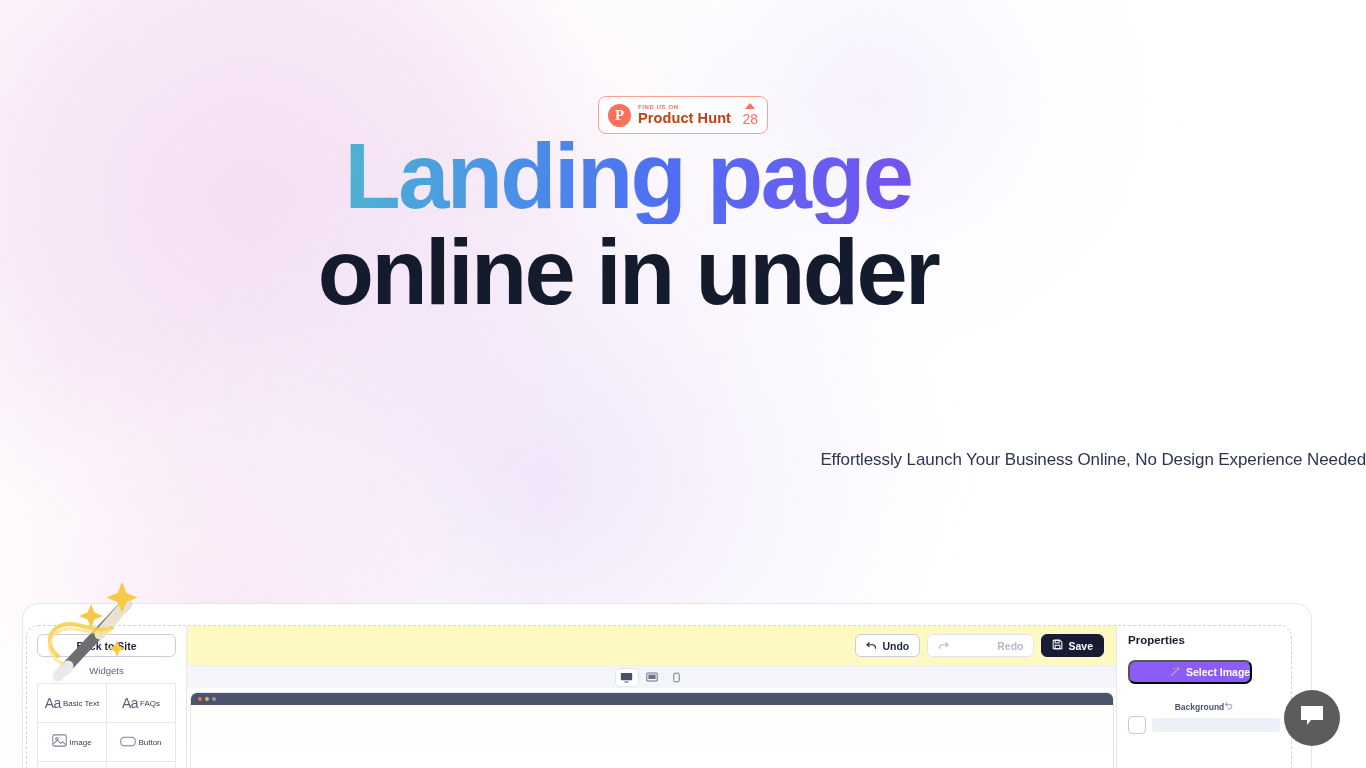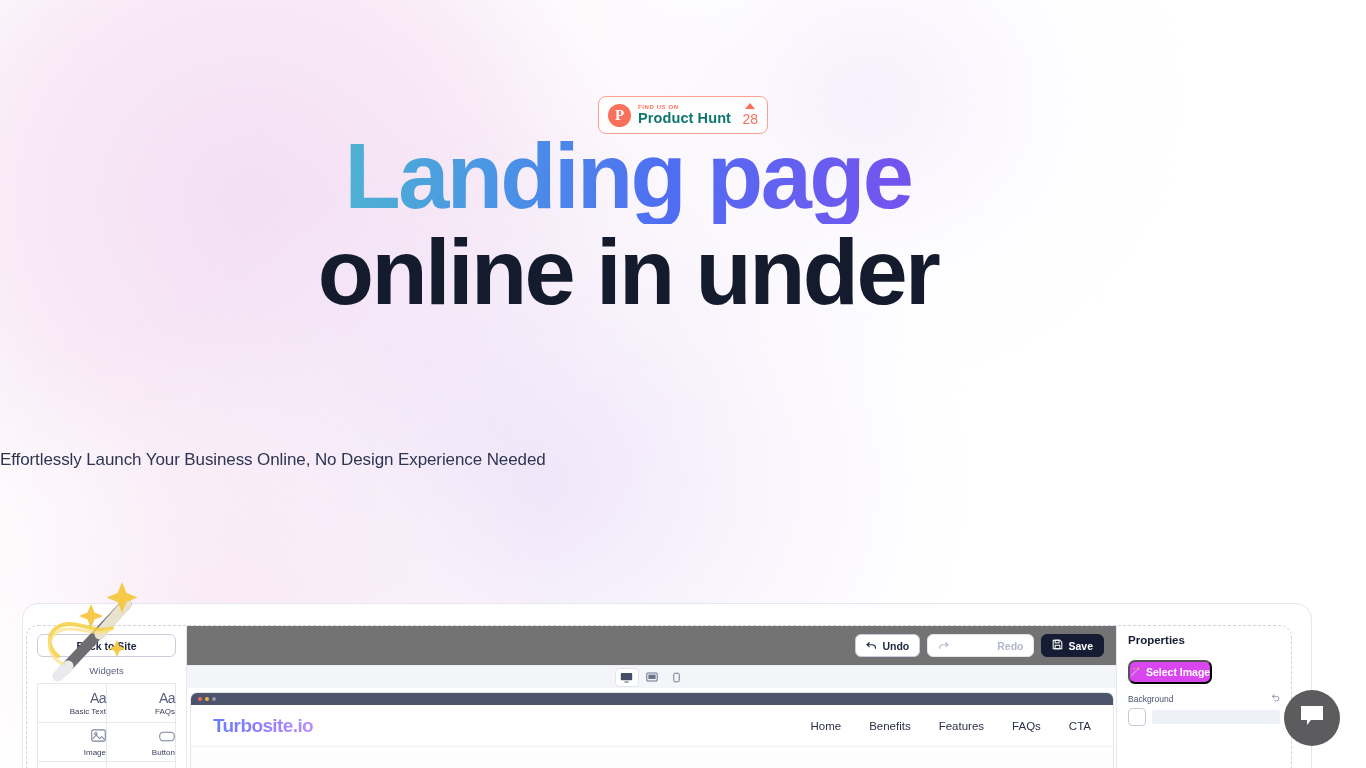--- a/index.html
+++ b/index.html
@@ -114,21 +114,21 @@
     font-size: 6px;
     font-weight: bold;
     letter-spacing: 0.6px;
     color: #f9705b;
     display: block;
     margin-bottom: 1px;
   }
   .ph-name {
     font-size: 14.5px;
     font-weight: bold;
-    color: #0f766e;
+    color: #c2410c;
     letter-spacing: 0.1px;
     display: block;
   }
   .ph-vote {
     display: flex;
     flex-direction: column;
     align-items: center;
     color: #f9705b;
     line-height: 1;
     flex: none;
@@ -164,21 +164,21 @@
       #9333ea 100%);
     -webkit-background-clip: text;
     background-clip: text;
     color: transparent;
     -webkit-text-fill-color: transparent;
   }
   .sub {
     position: absolute;
     left: 0; top: 450px;
     width: 1366px;
-    text-align: left;
+    text-align: right;
     font-size: 17px;
     color: #2d3553;
     letter-spacing: -0.1px;
   }
 
   
   .mock-outer {
     position: absolute;
     left: 22px;
     top: 603px;
@@ -232,41 +232,41 @@
     display: grid;
     grid-template-columns: 1fr 1fr;
     border-top: 1px solid #e6e8f0;
     border-left: 1px solid #e6e8f0;
   }
   .wcell {
     border-right: 1px solid #e6e8f0;
     border-bottom: 1px solid #e6e8f0;
     height: 39px;
     display: flex;
-    flex-direction: column;
-    align-items: flex-end;
+    flex-direction: row;
+    align-items: center;
     justify-content: center;
     gap: 2px;
   }
   .wcell .wlbl { font-size: 8px; color: #39405c; }
   .wi { color: #7b8199; display: block; }
   .wi-aa { font-size: 14px; color: #59607c; line-height: 1; letter-spacing: -0.5px; }
 
   
   .center { flex: 1; display: flex; flex-direction: column; min-width: 0; }
   .topbar {
     height: 40px;
     flex: none;
     border-bottom: 1px solid #eceef4;
     display: flex;
     align-items: center;
     justify-content: flex-end;
     padding: 0 12px;
     gap: 7px;
-    background: #737373;
+    background: #fef9c3;
   }
   .tb-btn {
     height: 23px;
     padding: 0 10px;
     border-radius: 6px;
     border: 1px solid #c9cddd;
     background: #ffffff;
     font-size: 10.5px;
     font-weight: bold;
     color: #1d2440;
@@ -355,34 +355,36 @@
   }
   .props-title {
     font-size: 11.5px;
     font-weight: bold;
     color: #151c33;
     margin-bottom: 14px;
   }
   .sel-img {
     height: 24px;
     border-radius: 7px;
-    background: #d946ef;
+    background: #8b5cf6;
     color: #ffffff;
     font-size: 10.5px;
     font-weight: bold;
     display: flex;
     align-items: center;
     justify-content: center;
     gap: 5px;
+    padding-left: 40px;
   }
   .prop-row {
     display: flex;
     align-items: center;
-    justify-content: space-between;
-    margin: 9px 0 4px;
+    justify-content: center;
+    margin: 17px 0 4px;
+    font-weight: bold;
   }
   .prop-lbl { font-size: 8.5px; color: #4a5270; }
   .reset { font-size: 10px; color: #8a90a6; }
   .swatch-row { display: flex; align-items: center; gap: 6px; }
   .swatch {
     width: 18px; height: 18px;
     border-radius: 4px;
     background: #ffffff;
     border: 1px solid #c5cada;
     flex: none;
@@ -537,30 +539,20 @@
         </div>
       </div>
 
       <div class="canvas">
         <div class="browser">
           <div class="chrome">
             <span class="dot" style="background:#ef6a5a"></span>
             <span class="dot" style="background:#f2b43e"></span>
             <span class="dot" style="background:#8f96ab"></span>
           </div>
-          <div class="site-nav">
-            <span class="logo">Turbosite.io</span>
-            <nav class="nav-links">
-              <span>Home</span>
-              <span>Benefits</span>
-              <span>Features</span>
-              <span>FAQs</span>
-              <span>CTA</span>
-            </nav>
-          </div>
           <div class="site-body"></div>
         </div>
       </div>
     </div>
 
     <div class="props">
       <div class="props-title">Properties</div>
       <button class="sel-img">
         <span>
           <svg width="11" height="11" viewBox="0 0 14 14" fill="none">

